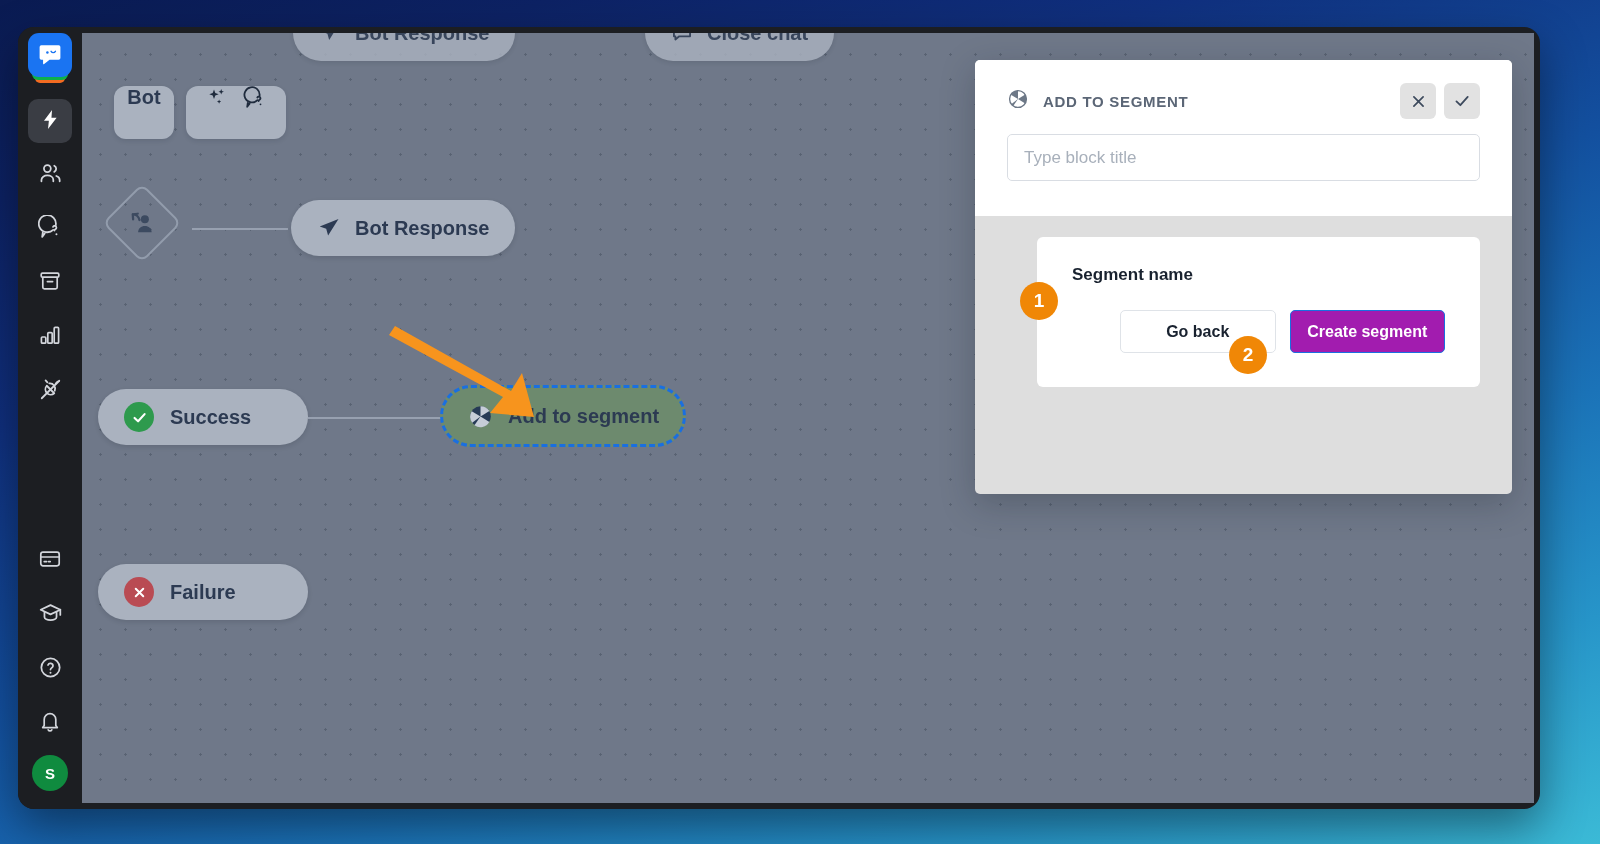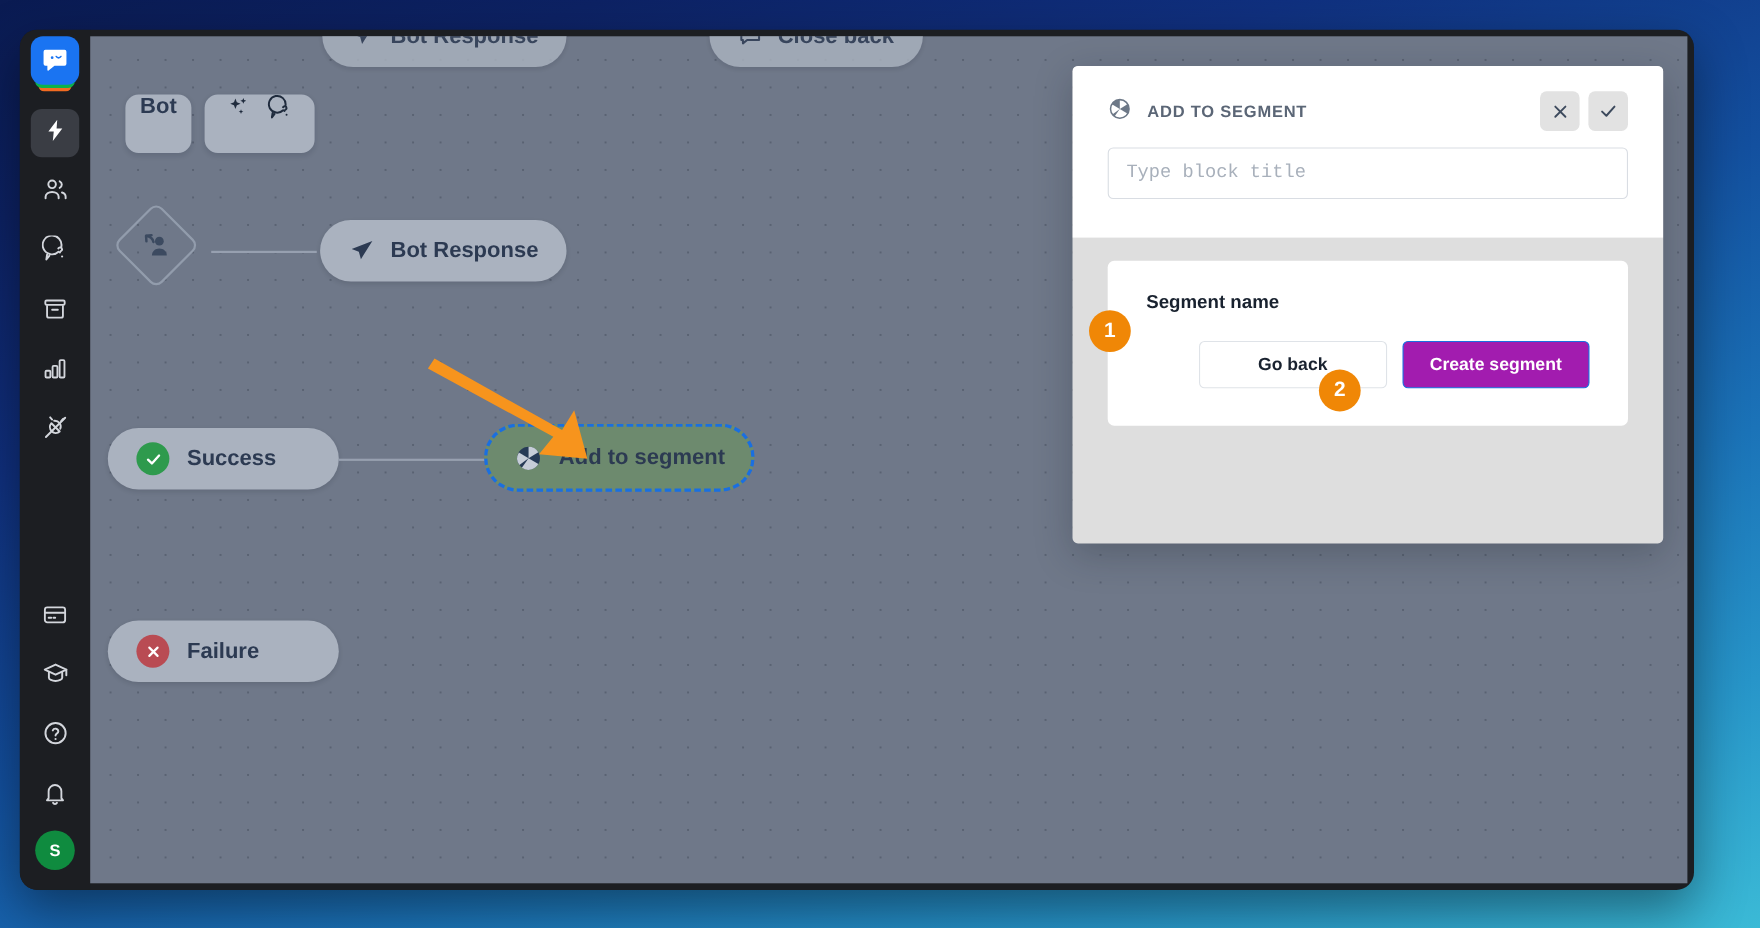--- a/index.html
+++ b/index.html
@@ -195,26 +195,26 @@
   }
   .block-title-input {
     margin-top: 16px;
     width: 100%; height: 47px;
     border: 1px solid #d9dde3;
     border-radius: 5px;
     padding: 0 16px;
     font-size: 17px;
     color: #2f3b4d;
     background: #fff;
-    font-family: Liberation Mono, monospace;
+    font-family: Liberation Sans, sans-serif;
     outline: none;
   }
   .block-title-input::placeholder { color: #a8b0bb; }
 
-  .panel-body { padding: 21px 32px; }
+  .panel-body { padding: 21px 32px; margin-left: 30px; }
   .form-card {
     background: #fff;
     border-radius: 6px;
     padding: 28px 35px 34px 35px;
     position: relative;
   }
   .field-label {
     font-size: 17px; font-weight: bold; color: #19222f;
     margin-bottom: 9px;
   }
@@ -401,21 +401,21 @@
       </span>
       <span>Bot Response</span>
     </div>
 
     <div class="node node-dim" style="left:563px; top:-28px;">
       <span class="nicon">
         <svg width="22" height="22" viewBox="0 0 24 24" fill="none" stroke="#2c3a52" stroke-width="2" stroke-linejoin="round">
           <path d="M3.2 5.4h17.6v10.2H9l-4.2 3.4v-3.4H3.2z"></path>
         </svg>
       </span>
-      <span>Close back</span>
+      <span>Close chat</span>
     </div>
 
     <div class="chip" style="left:32px; top:53px; width:60px; height:53px;">
       <span>Bot</span>
     </div>
 
     <div class="chip" style="left:104px; top:53px; width:100px; height:53px; gap:14px;">
       <span>
         <svg width="24" height="24" viewBox="0 0 24 24" fill="#1f2b3d">
           <path d="M9 3.6l1.3 3.4 3.4 1.3-3.4 1.3L9 13l-1.3-3.4-3.4-1.3 3.4-1.3z"></path>

